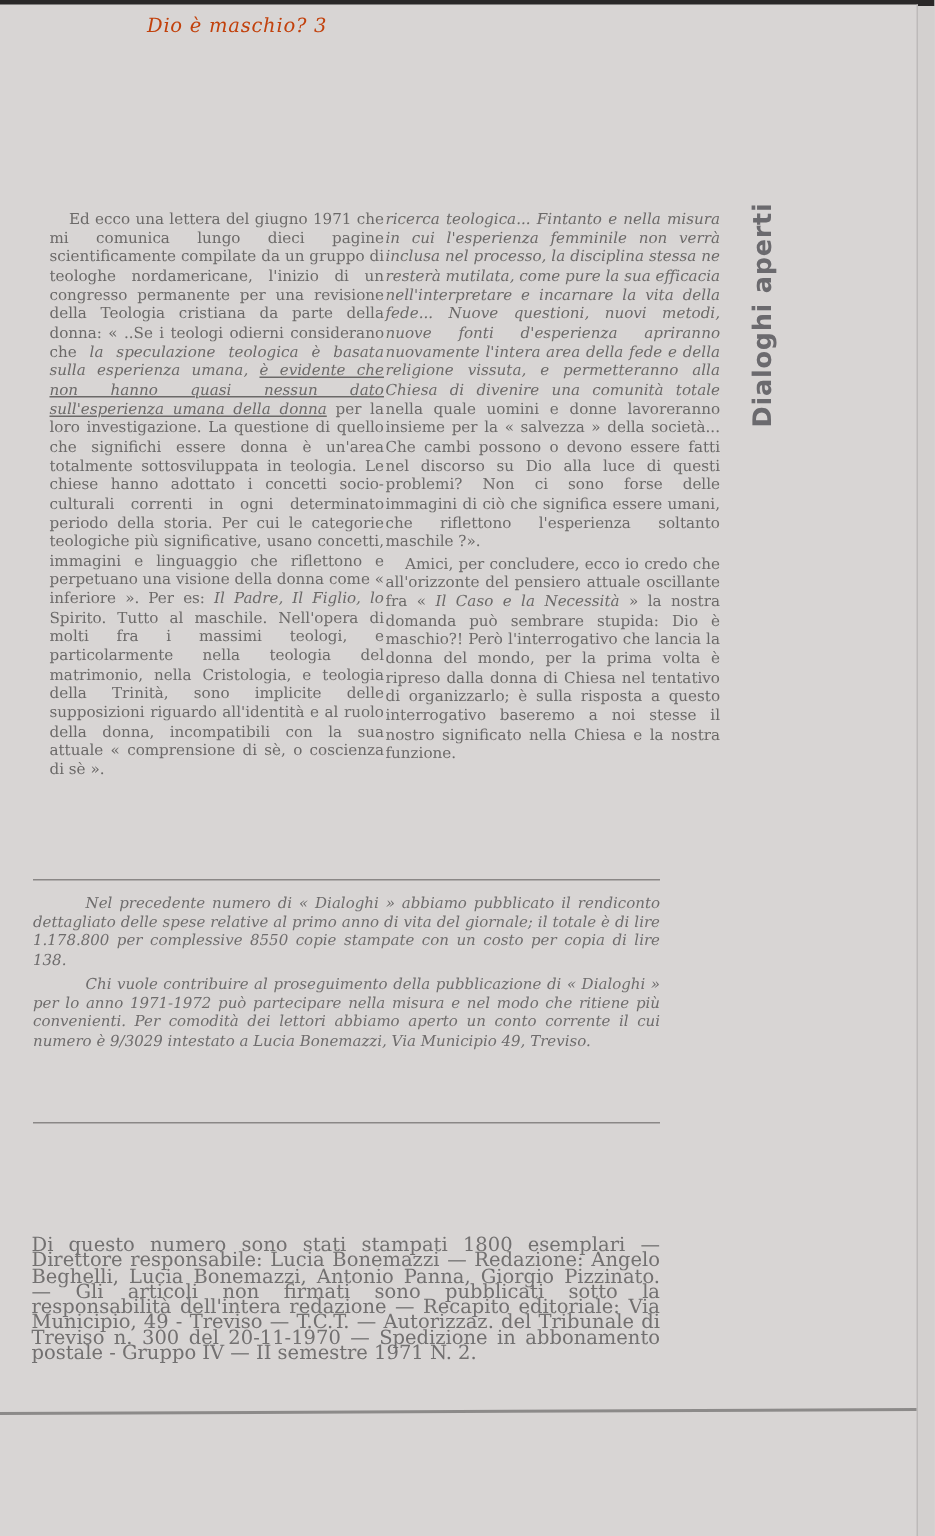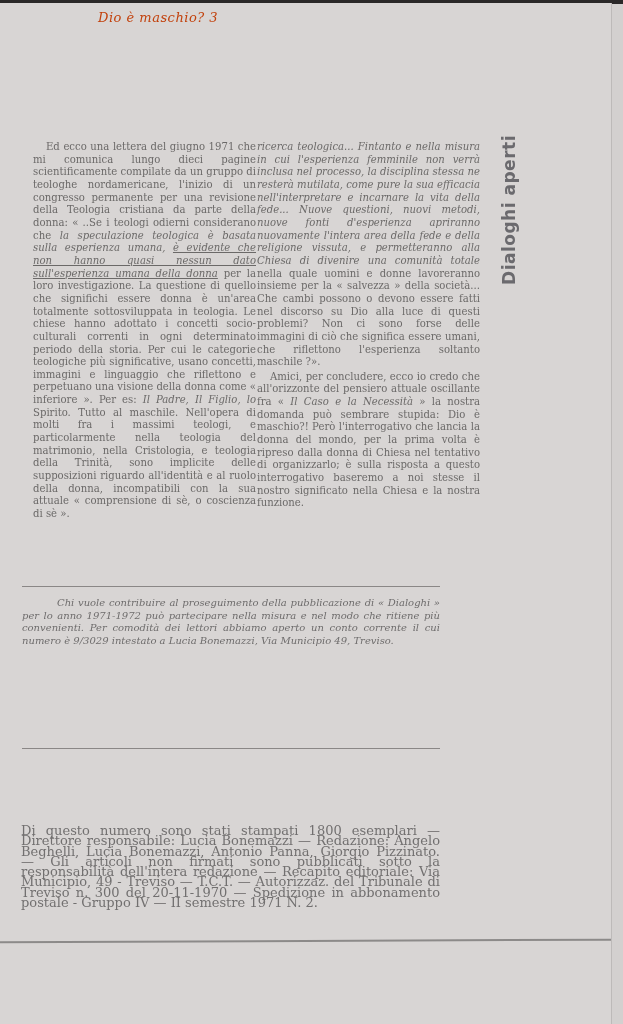--- a/index.html
+++ b/index.html
@@ -70,20 +70,21 @@
   <p class="ind" style="margin-top:2px"><span>Amici, per concludere, ecco io credo che all'orizzonte del pensiero attuale oscillante fra « </span><i>Il Caso e la Necessità</i><span> » la nostra domanda può sembrare stupida: Dio è maschio?! Però l'interrogativo che lancia la donna del mondo, per la prima volta è ripreso dalla donna di Chiesa nel tentativo di organizzarlo; è sulla risposta a questo interrogativo baseremo a noi stesse il nostro significato nella Chiesa e la nostra funzione.</span></p>
 </div>
 
 <div class="side-title">
   <span>Dialoghi aperti</span>
 </div>
 
 <div class="rule" style="left:22px; top:586px; width:418px;"></div>
 
 <div class="notice">
+  <p>Nel precedente numero di « Dialoghi » abbiamo pubblicato il rendiconto dettagliato delle spese relative al primo anno di vita del giornale; il totale è di lire 1.178.800 per complessive 8550 copie stampate con un costo per copia di lire 138.</p>
   <p>Chi vuole contribuire al proseguimento della pubblicazione di « Dialoghi » per lo anno 1971-1972 può partecipare nella misura e nel modo che ritiene più convenienti. Per comodità dei lettori abbiamo aperto un conto corrente il cui numero è 9/3029 intestato a Lucia Bonemazzi, Via Municipio 49, Treviso.</p>
 </div>
 
 <div class="rule" style="left:22px; top:748px; width:418px;"></div>
 
 <div class="colophon">Di questo numero sono stati stampati 1800 esemplari — Direttore responsabile: Lucia Bonemazzi — Redazione: Angelo Beghelli, Lucia Bonemazzi, Antonio Panna, Giorgio Pizzinato. — Gli articoli non firmati sono pubblicati sotto la responsabilità dell'intera redazione — Recapito editoriale: Via Municipio, 49 - Treviso — T.C.T. — Autorizzaz. del Tribunale di Treviso n. 300 del 20-11-1970 — Spedizione in abbonamento postale - Gruppo IV — II semestre 1971 N. 2.</div>
 
 <div class="bottom-line"></div>
 
 </body></html>

